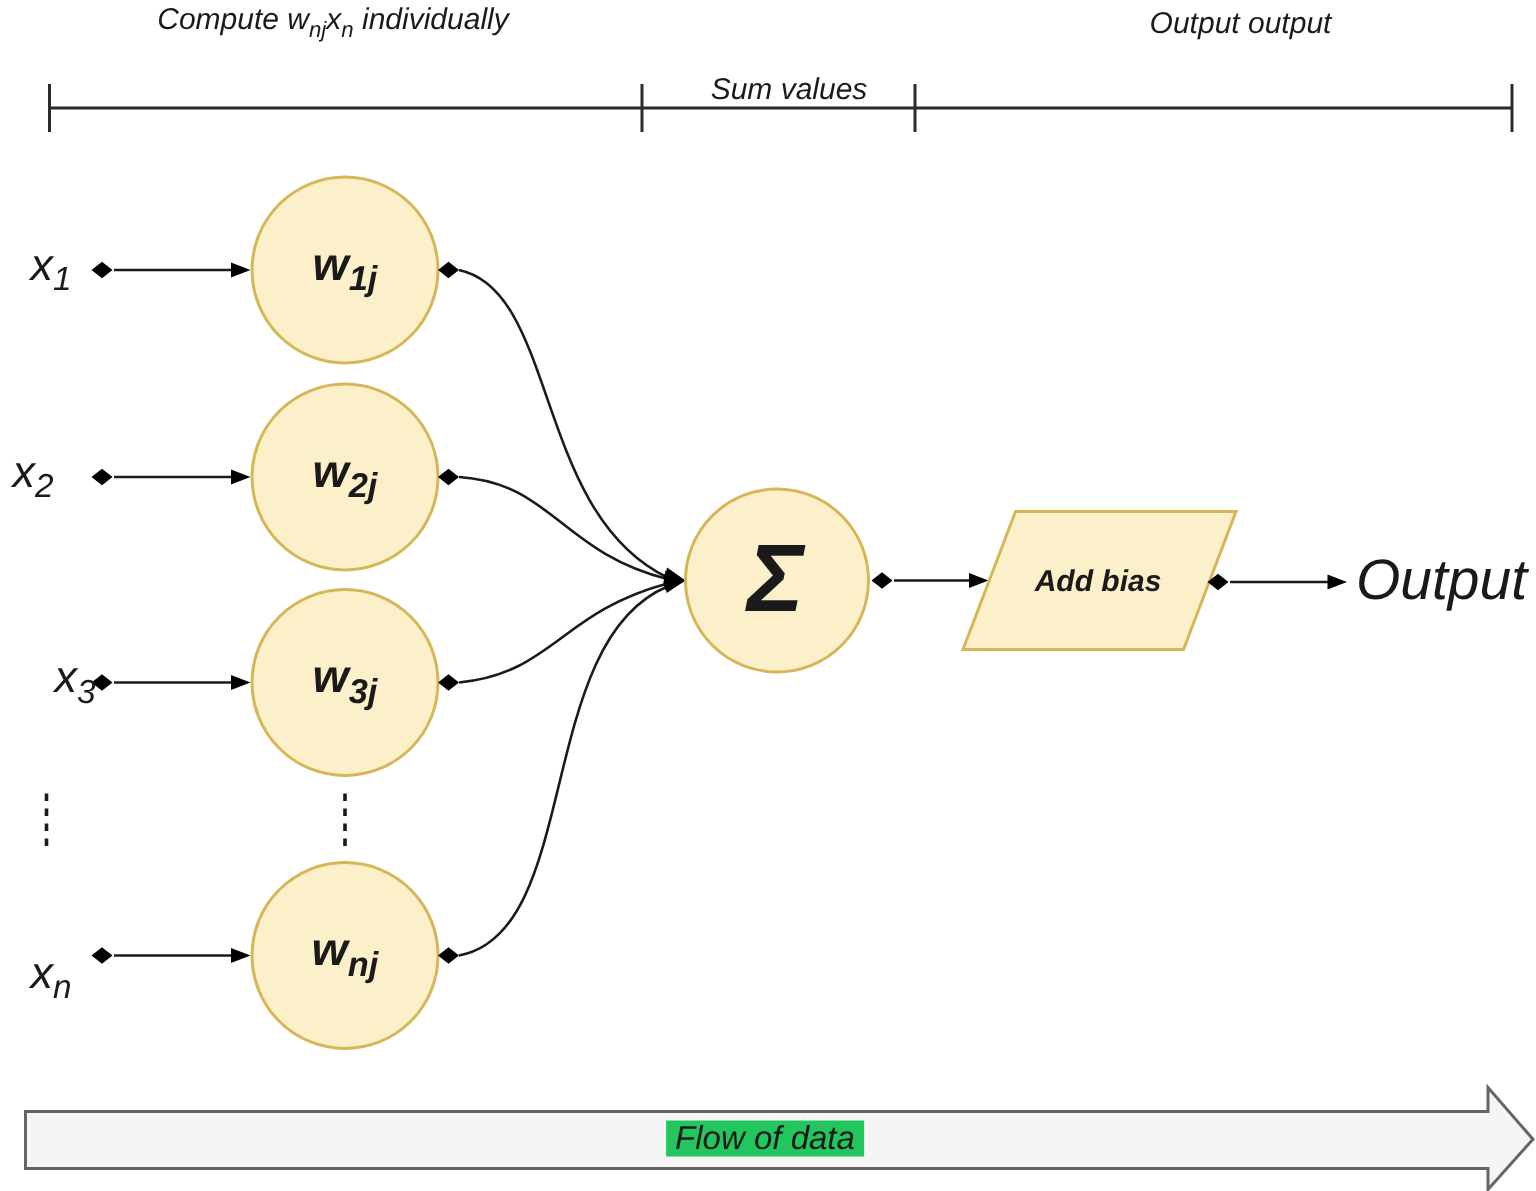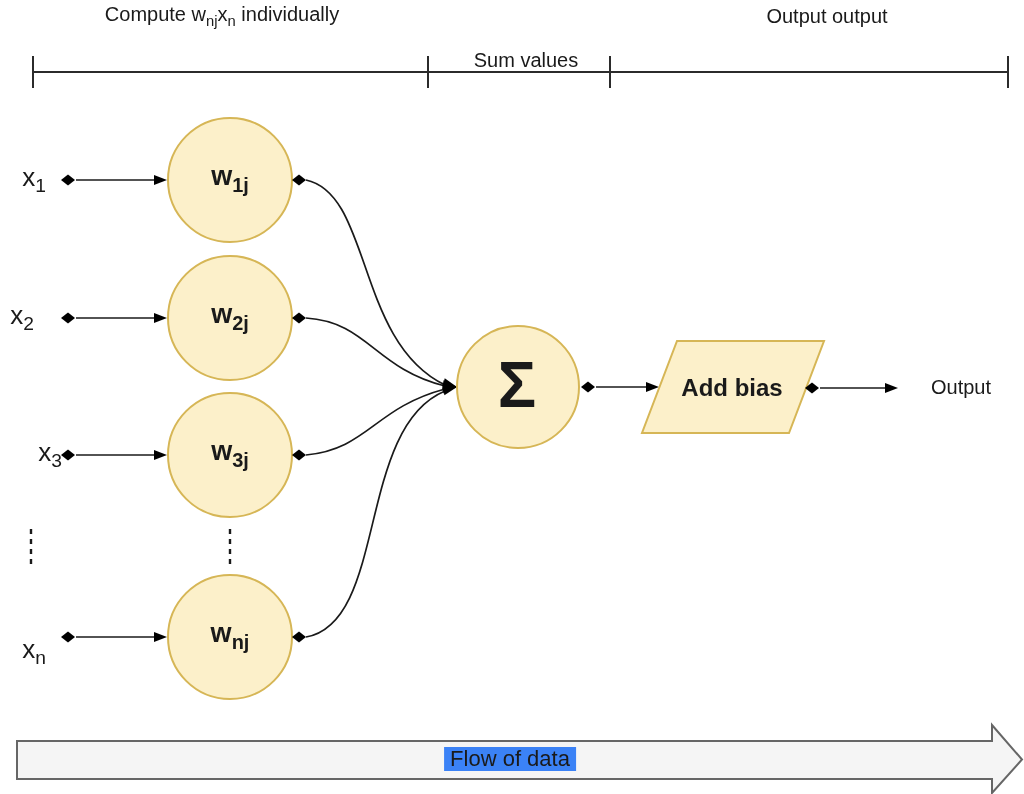--- a/index.html
+++ b/index.html
@@ -17,29 +17,30 @@
   .ruler{fill:none;stroke:#2b2b2b;stroke-width:2;}
   .marker{fill:#000;stroke:none;}
   .ellipsis{fill:none;stroke:#1a1a1a;stroke-width:2.4;stroke-dasharray:5 5;}
   .flow-arrow{fill:#F5F5F5;stroke:#666666;stroke-width:2;}
   .lbl{
     position:absolute;
     transform:translate(-50%,-50%);
     white-space:nowrap;
     text-align:left;
     line-height:1;
+    font-style:italic;
   }
   .phase-lbl{font-size:20px;}
-  .input-lbl{font-size:26px;}
-  .weight-lbl{font-size:27px;font-weight:bold;}
+  .input-lbl{font-size:30px;}
+  .weight-lbl{font-size:31px;font-weight:bold;}
   sub{font-size:0.74em;}
   .sigma-lbl{font-size:64px;font-weight:800;}
-  .bias-lbl{font-size:24px;font-weight:bold;}
-  .output-lbl{font-size:20px;}
-  .flow-lbl{font-size:22px;background:#3b82f6;padding:1px 6px;}
+  .bias-lbl{font-size:20px;font-weight:bold;}
+  .output-lbl{font-size:38px;}
+  .flow-lbl{font-size:22px;background:#22c55e;padding:1px 6px;}
 </style>
 </head>
 <body>
 
 <div id="canvas">
 
   <svg id="wires" width="1024" height="794" viewBox="0 0 1024 794">
 
     <path class="ruler" d="M33 72 H1008 M33 56 V88 M428 56 V88 M610 56 V88 M1008 56 V88"></path>
 

